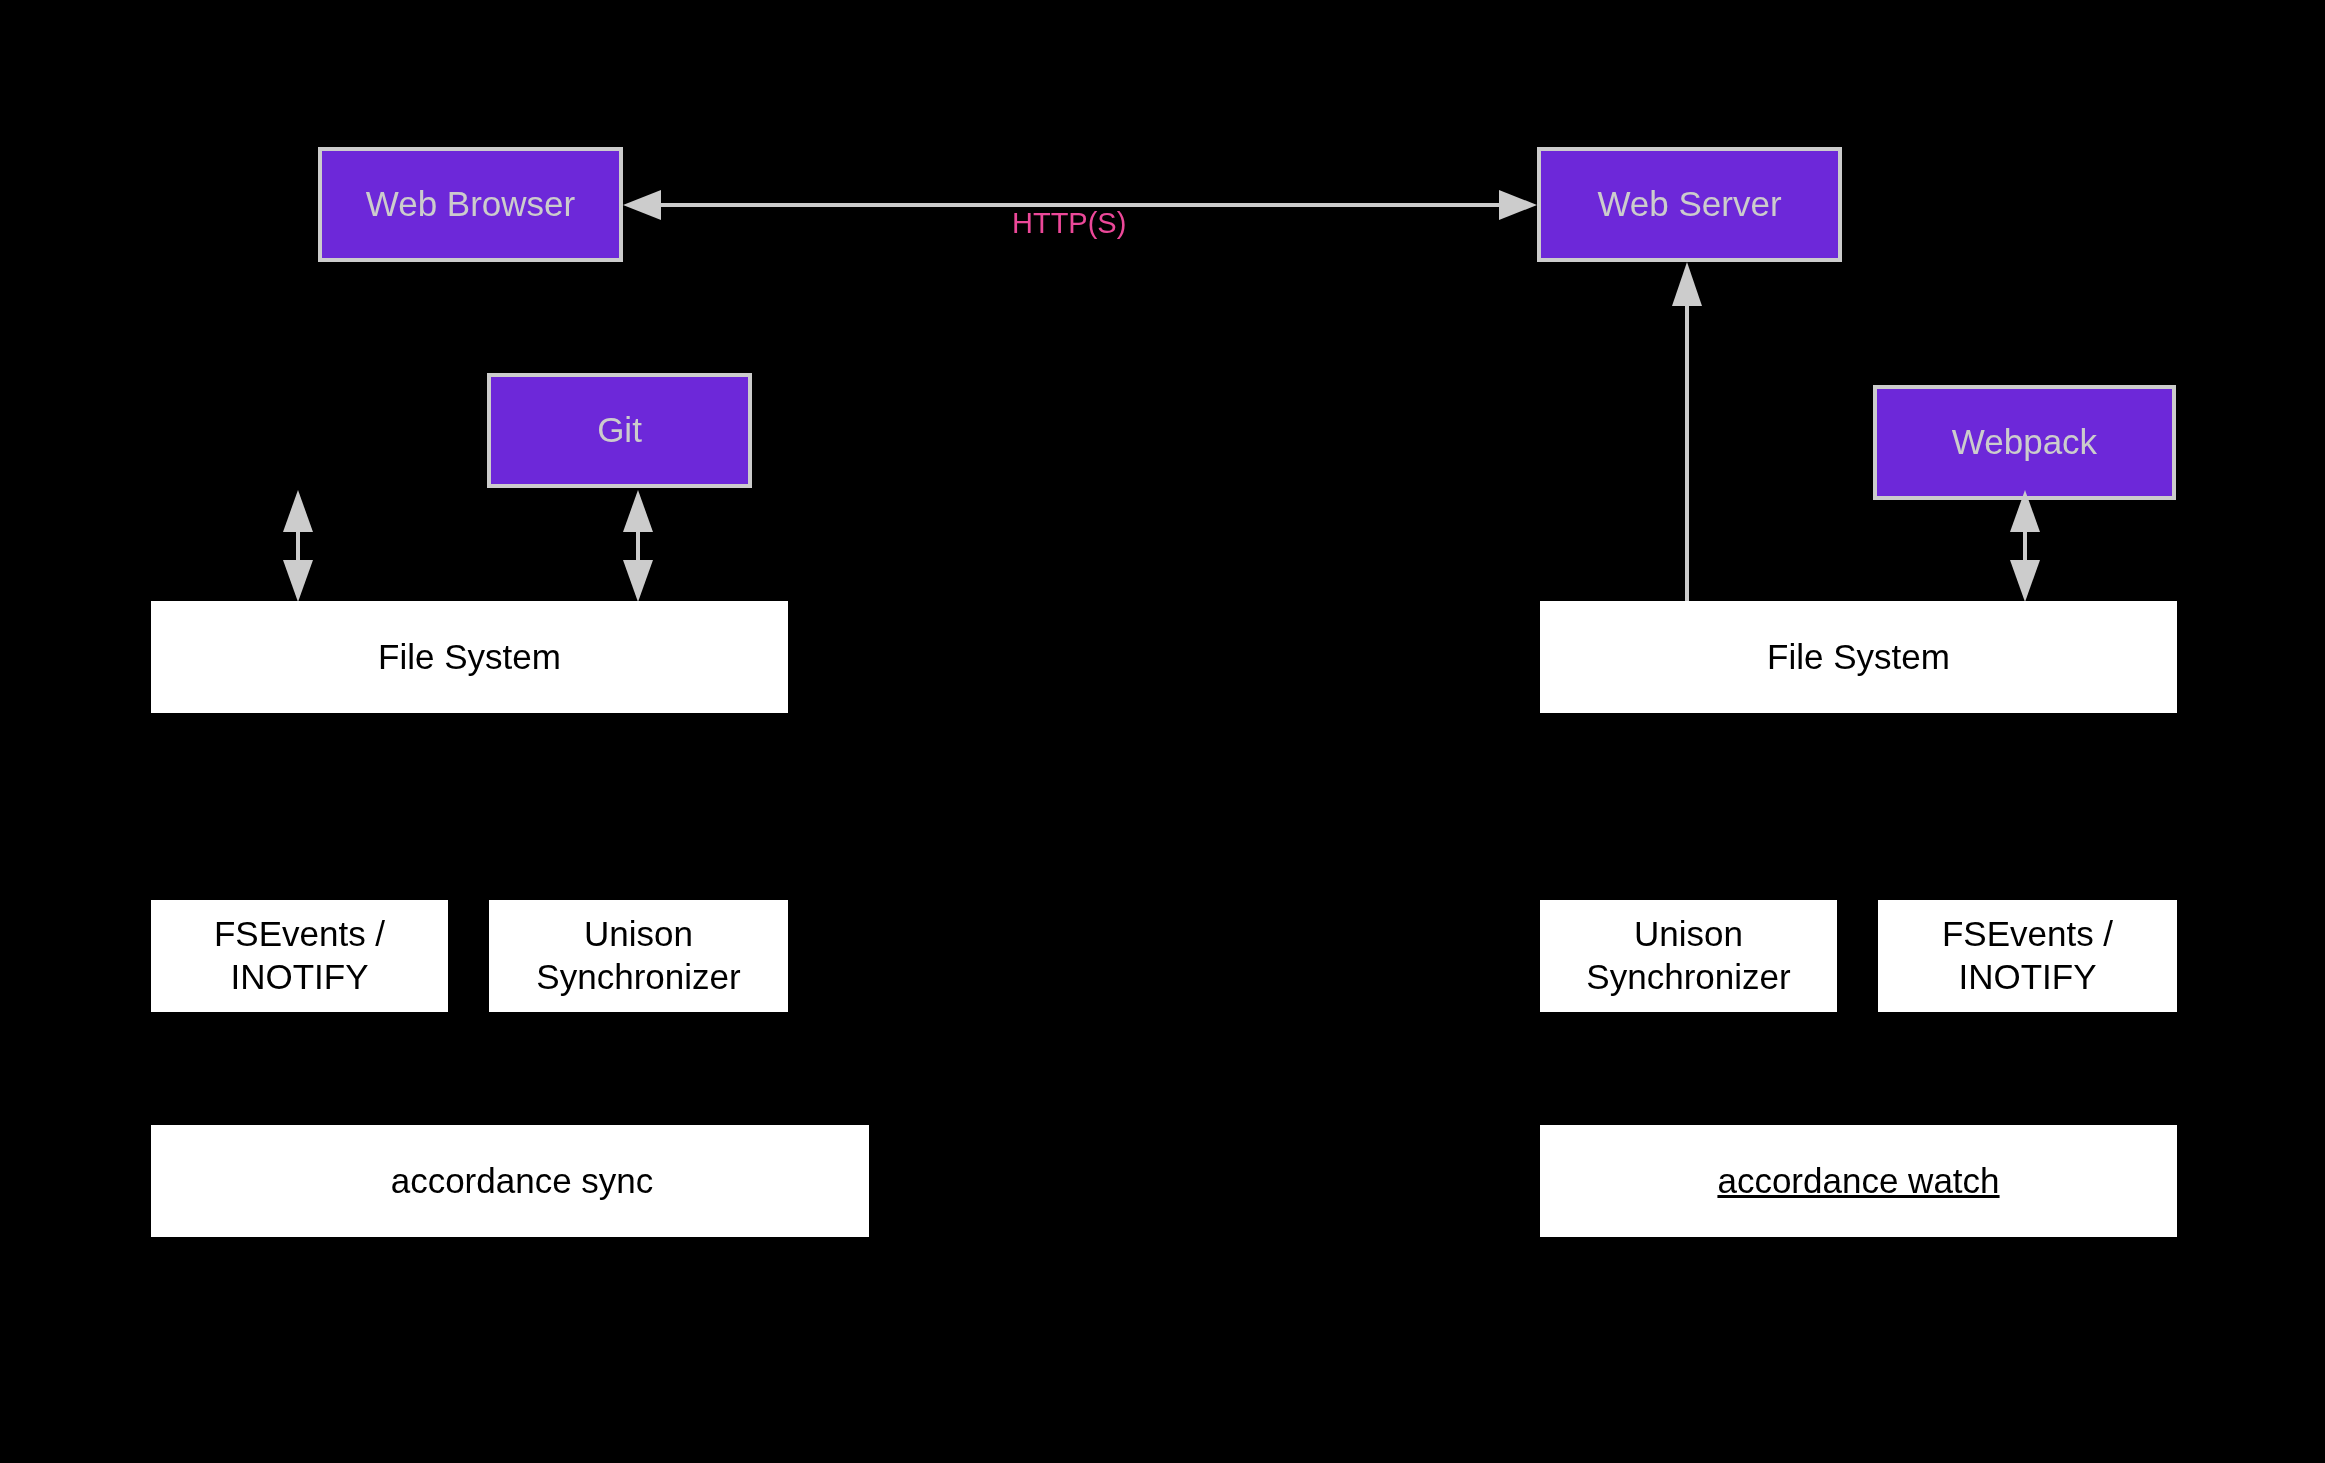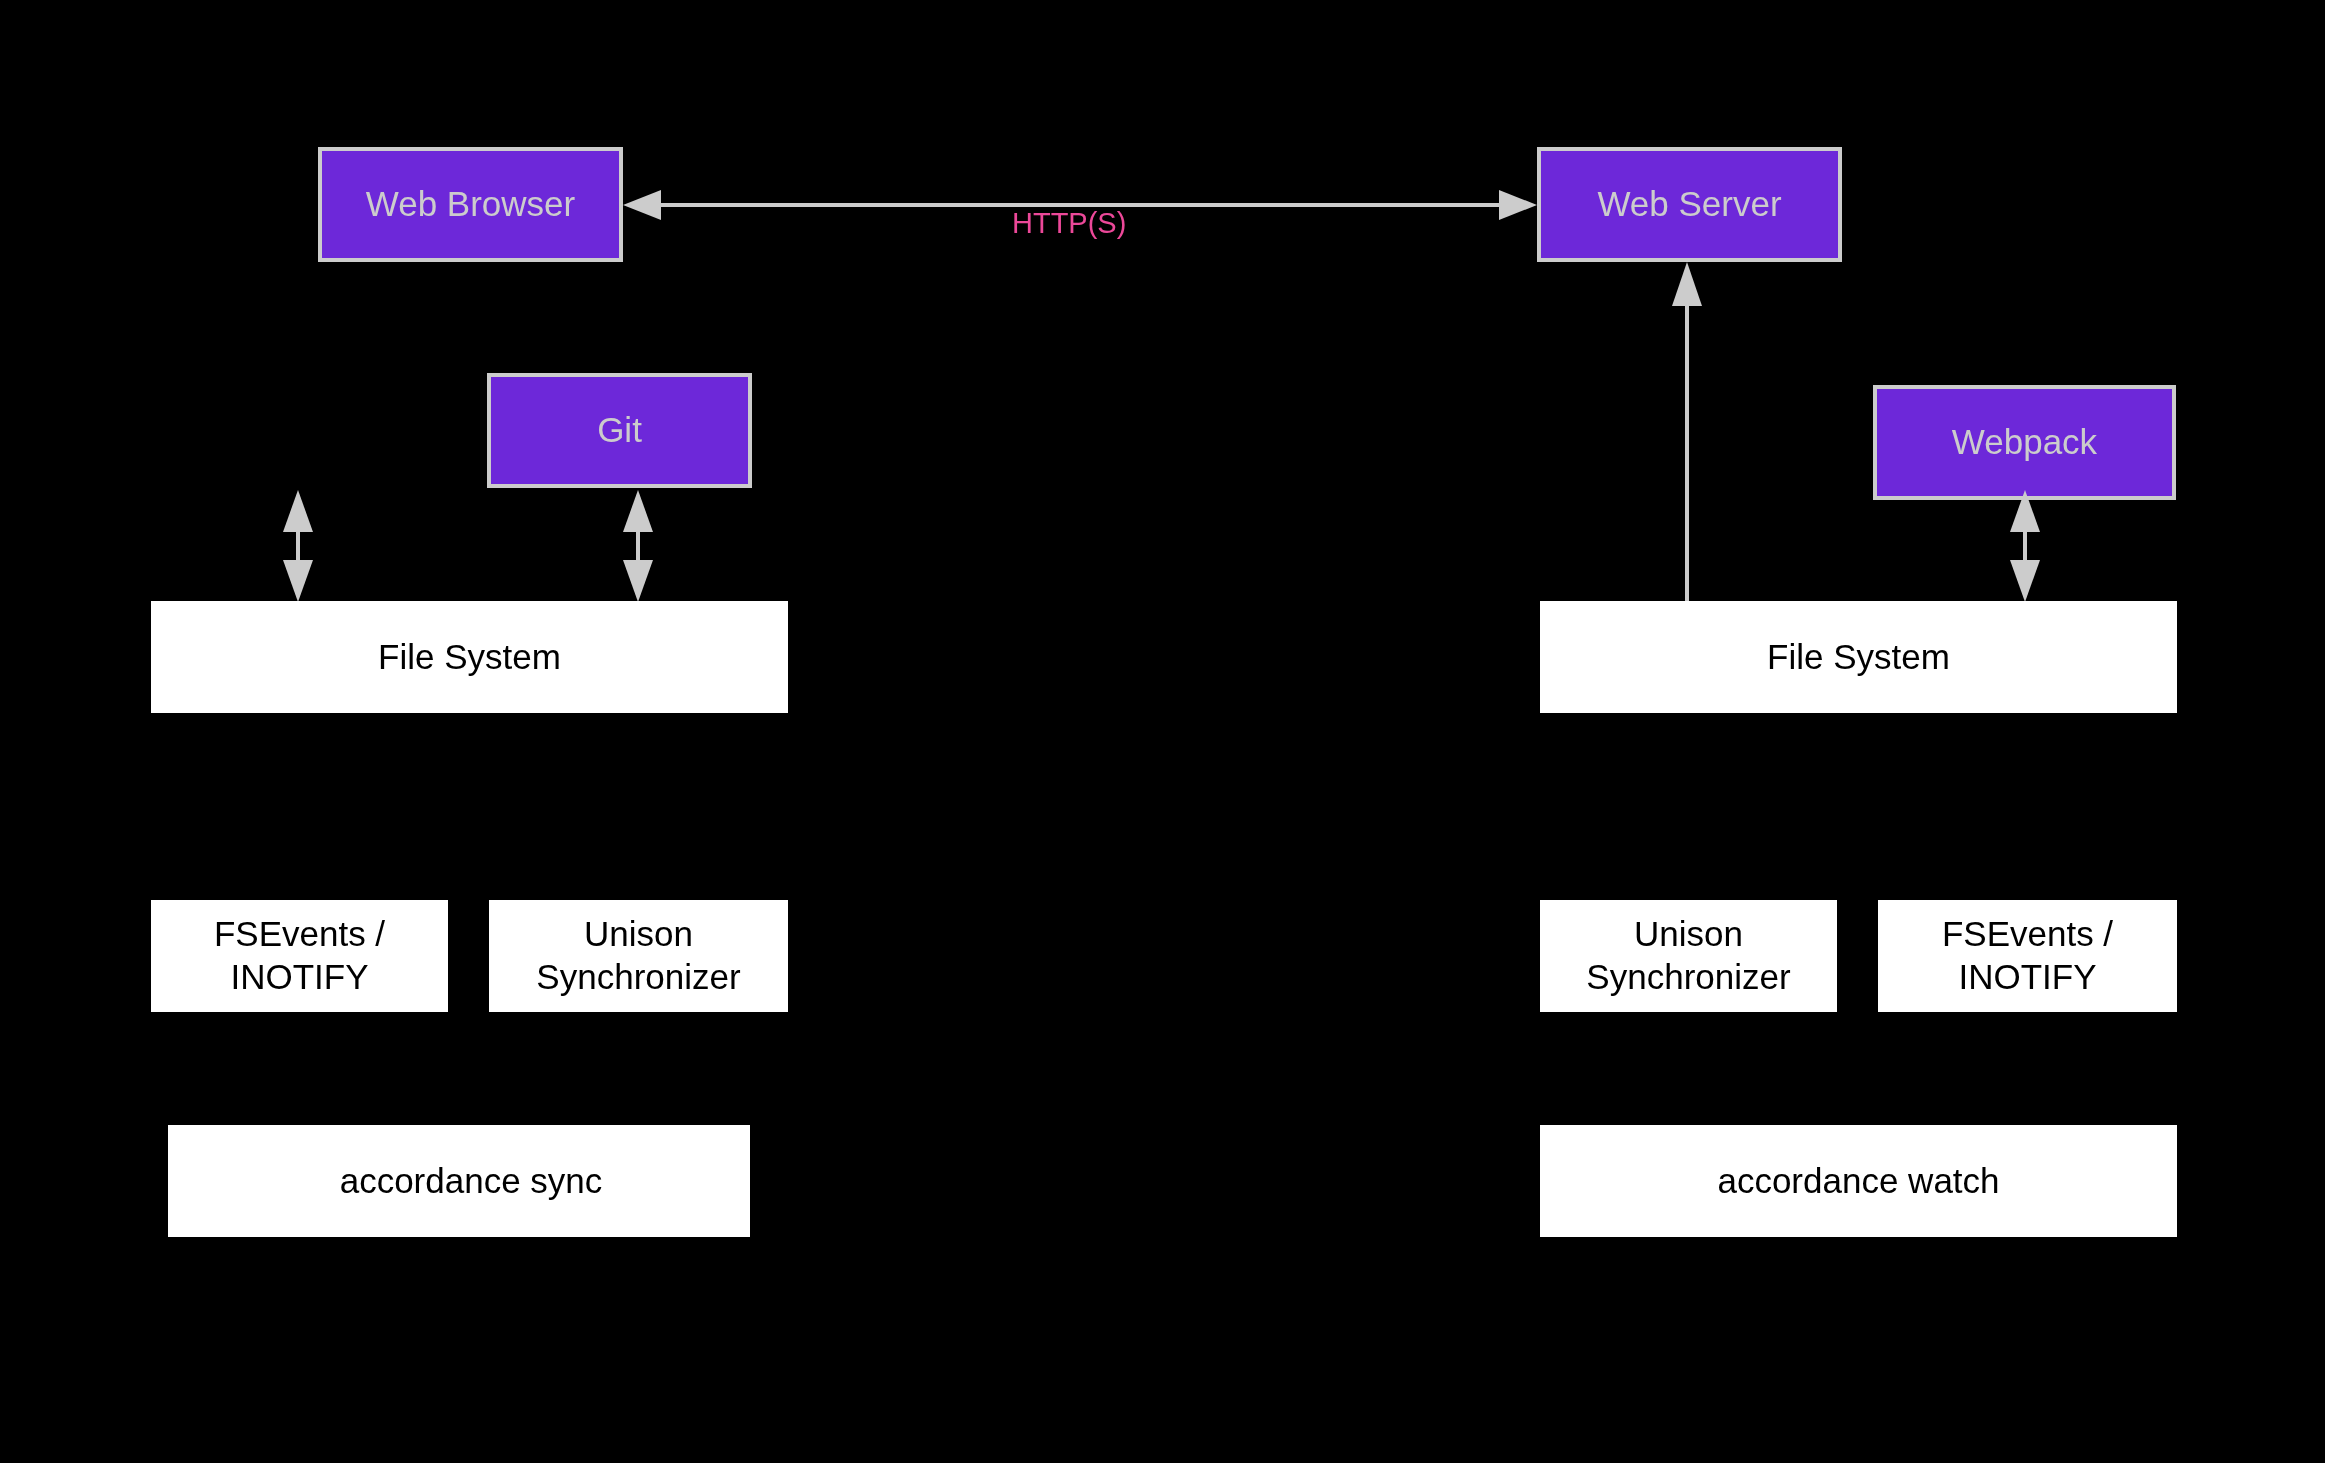--- a/index.html
+++ b/index.html
@@ -150,21 +150,21 @@
   <div class="node solid" style="left:1540px; top:900px; width:297px; height:112px;">
     <span>Unison
 Synchronizer</span>
   </div>
 
   <div class="node solid" style="left:1878px; top:900px; width:299px; height:112px;">
     <span>FSEvents /
 INOTIFY</span>
   </div>
 
-  <div class="node solid" style="left:168px; top:1125px; width:582px; height:112px;padding-left:24px;">
+  <div class="node solid" style="left:151px; top:1125px; width:718px; height:112px;padding-left:24px;">
     <span>accordance sync</span>
   </div>
 
-  <div class="node solid" style="left:1540px; top:1125px; width:637px; height:112px;">
+  <div class="node solid" style="left:1540px; top:1125px; width:637px; height:112px;text-decoration:underline;">
     <span>accordance watch</span>
   </div>
 
 </div>
 
 </body></html>

